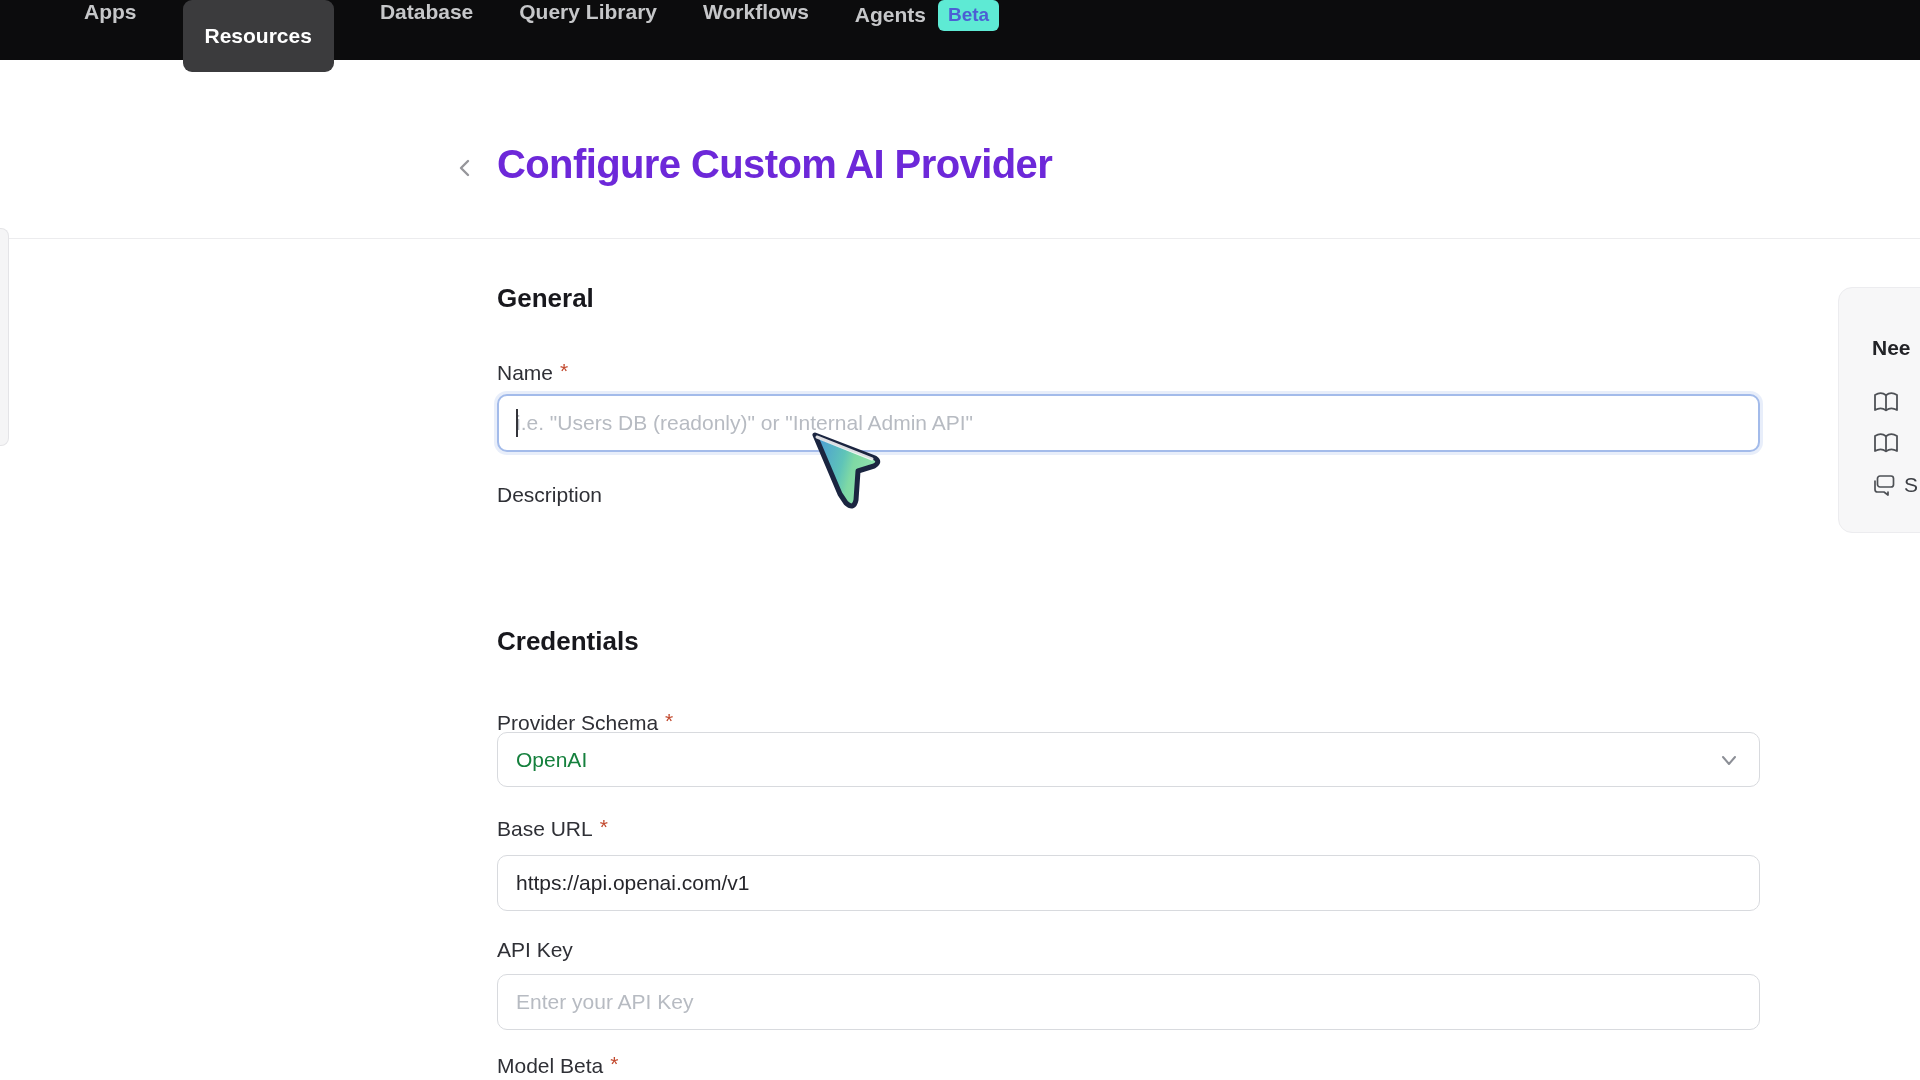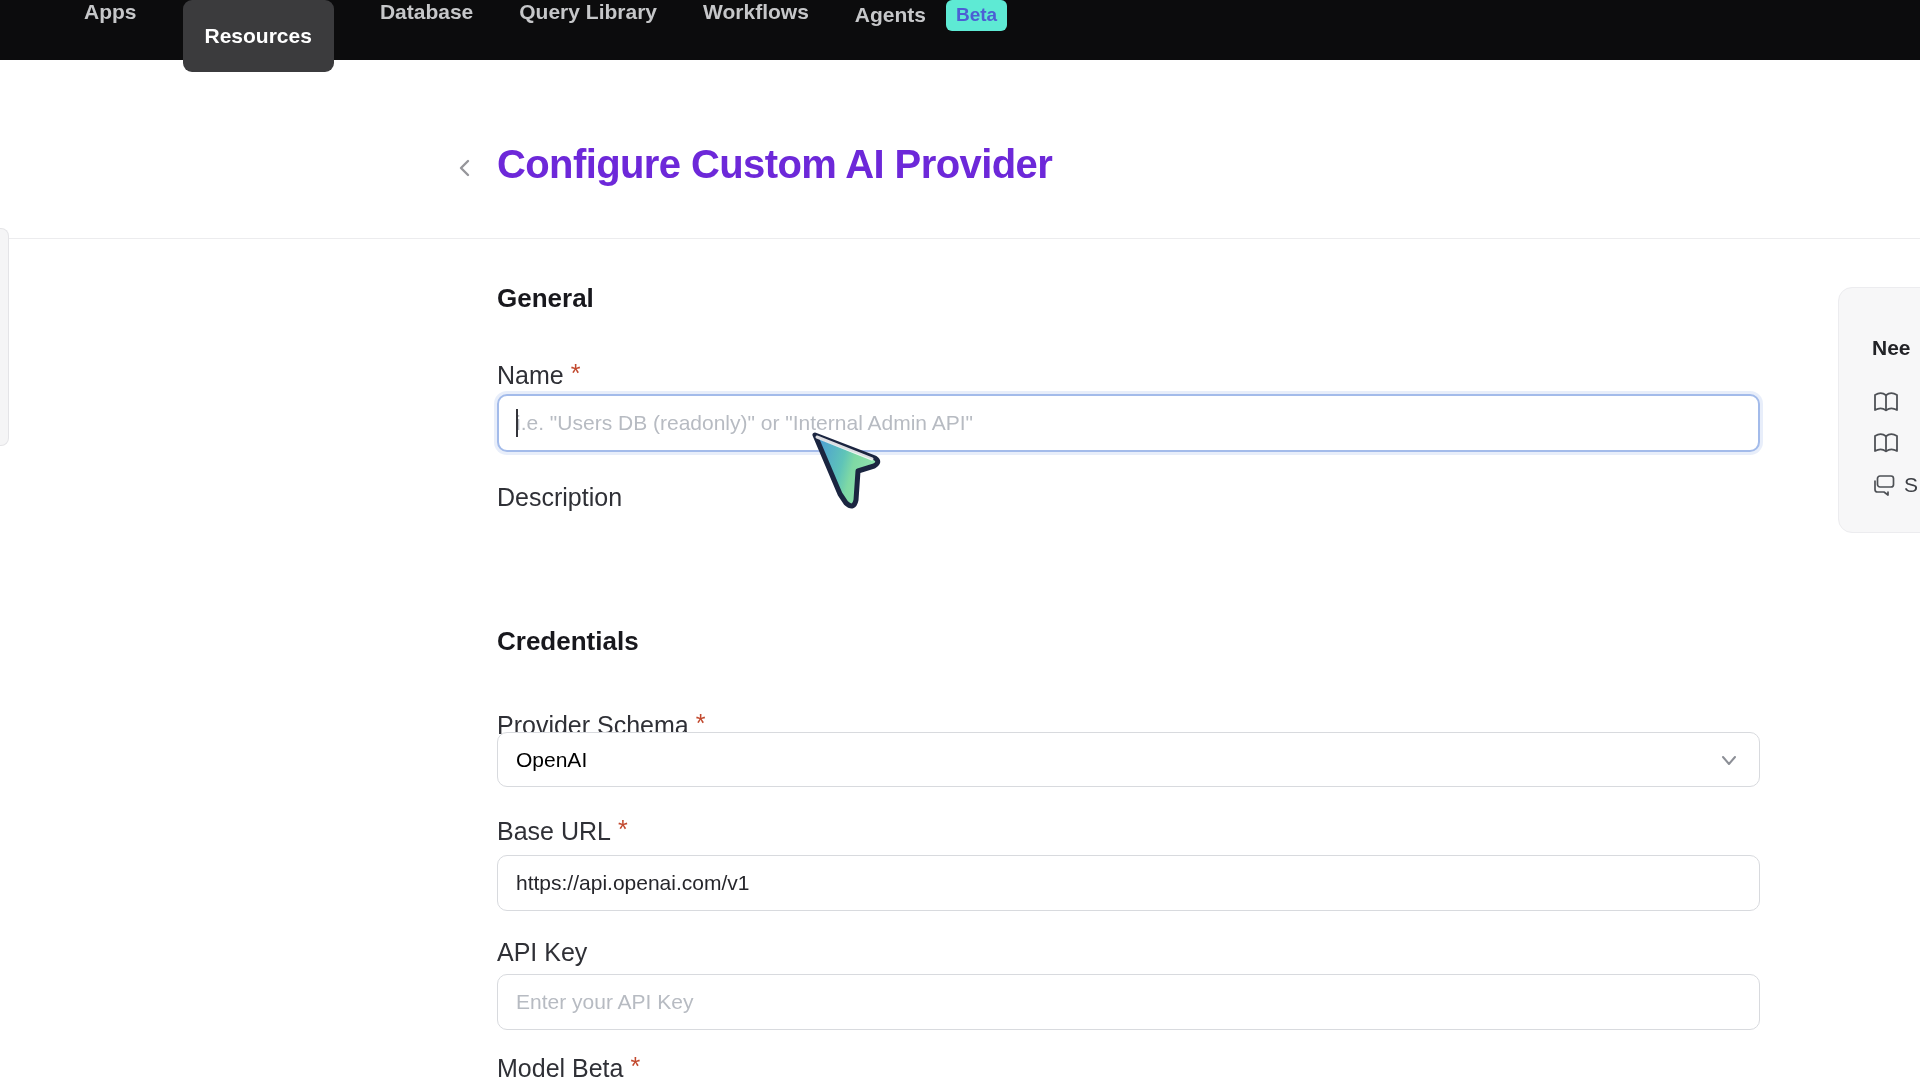--- a/index.html
+++ b/index.html
@@ -7,21 +7,21 @@
   .page { position:relative; width:1920px; height:1080px; overflow:hidden; background:#fff; }
 
   
   .topnav {
     position:absolute; top:0; left:0; right:0; height:60px;
     background:#0c0c0d; display:flex; align-items:flex-start;
     padding:0 0 14px 84px; gap:46px;
   }
   .nav-item { font-size:21px; font-weight:600; color:#c6c7c9; white-space:nowrap; cursor:default; }
   .nav-item.active { background:#3b3b3d; color:#ffffff; padding:24px 22px; border-radius:9px; }
-  .nav-agents { display:flex; align-items:center; gap:20px; }
+  .nav-agents { display:flex; align-items:center; gap:12px; }
   .beta-badge {
     background:#5eead4; color:#4c5ed4; font-size:19px; font-weight:700;
     padding:4px 10px; border-radius:6px; line-height:1.2;
   }
 
   
   .back-btn { position:absolute; left:447px; top:150px; width:36px; height:36px;
     display:flex; align-items:center; justify-content:center; }
   .page-title {
     position:absolute; left:497px; top:142px; font-size:40px; font-weight:700;
@@ -41,21 +41,21 @@
     padding:48px 0 0 33px; overflow:hidden;
   }
   .help-heading { font-size:21px; font-weight:700; color:#222327; }
   .help-rows { margin-top:30px; display:flex; flex-direction:column; gap:15px; }
   .help-row { display:flex; align-items:center; gap:8px; height:26px; }
   .help-label { font-size:21px; color:#3c3f44; }
 
   
   .form-col { position:absolute; left:497px; top:0; width:1263px; height:768px; }
   .section-heading { position:absolute; left:0; font-size:26px; font-weight:700; color:#18181d; }
-  .field-label { position:absolute; left:0; font-size:25px; font-weight:500; color:#2f3036; }
+  .field-label { position:absolute; left:0; font-size:21px; font-weight:500; color:#2f3036; }
   .req { color:#c2492e; margin-left:7px; position:relative; top:-2px; }
 
   .text-input {
     width:100%; border:1px solid #d8dade; border-radius:10px; background:#fff;
     font-family:"Liberation Sans", sans-serif; font-size:21px; color:#26262b;
     padding:0 18px; outline:none; display:block;
   }
   .text-input::placeholder { color:#b7bbc2; }
   .inp-wrap { position:absolute; left:0; width:100%; }
 
@@ -67,21 +67,21 @@
   .wrap-desc .text-input { height:57px; }
   .wrap-base  { top:855px; height:56px; }
   .wrap-base .text-input { height:56px; }
   .wrap-api   { top:974px; height:56px; }
   .wrap-api .text-input { height:56px; }
 
   .select-box {
     position:absolute; left:0; top:732px; width:100%; height:55px;
     border:1px solid #d8dade; border-radius:10px; background:#fff;
     display:flex; align-items:center; justify-content:space-between;
-    padding:0 18px; font-size:21px; color:#000000; cursor:default;
+    padding:0 18px; font-size:21px; color:#15803d; cursor:default;
   }
 
   .top-general   { top:283px; }
   .top-cred      { top:626px; }
   .lbl-name      { top:361px; }
   .lbl-desc      { top:483px; }
   .lbl-schema    { top:699px;margin-top:12px; }
   .lbl-base      { top:817px; }
   .lbl-api       { top:938px; }
   .lbl-model     { top:1054px; }

